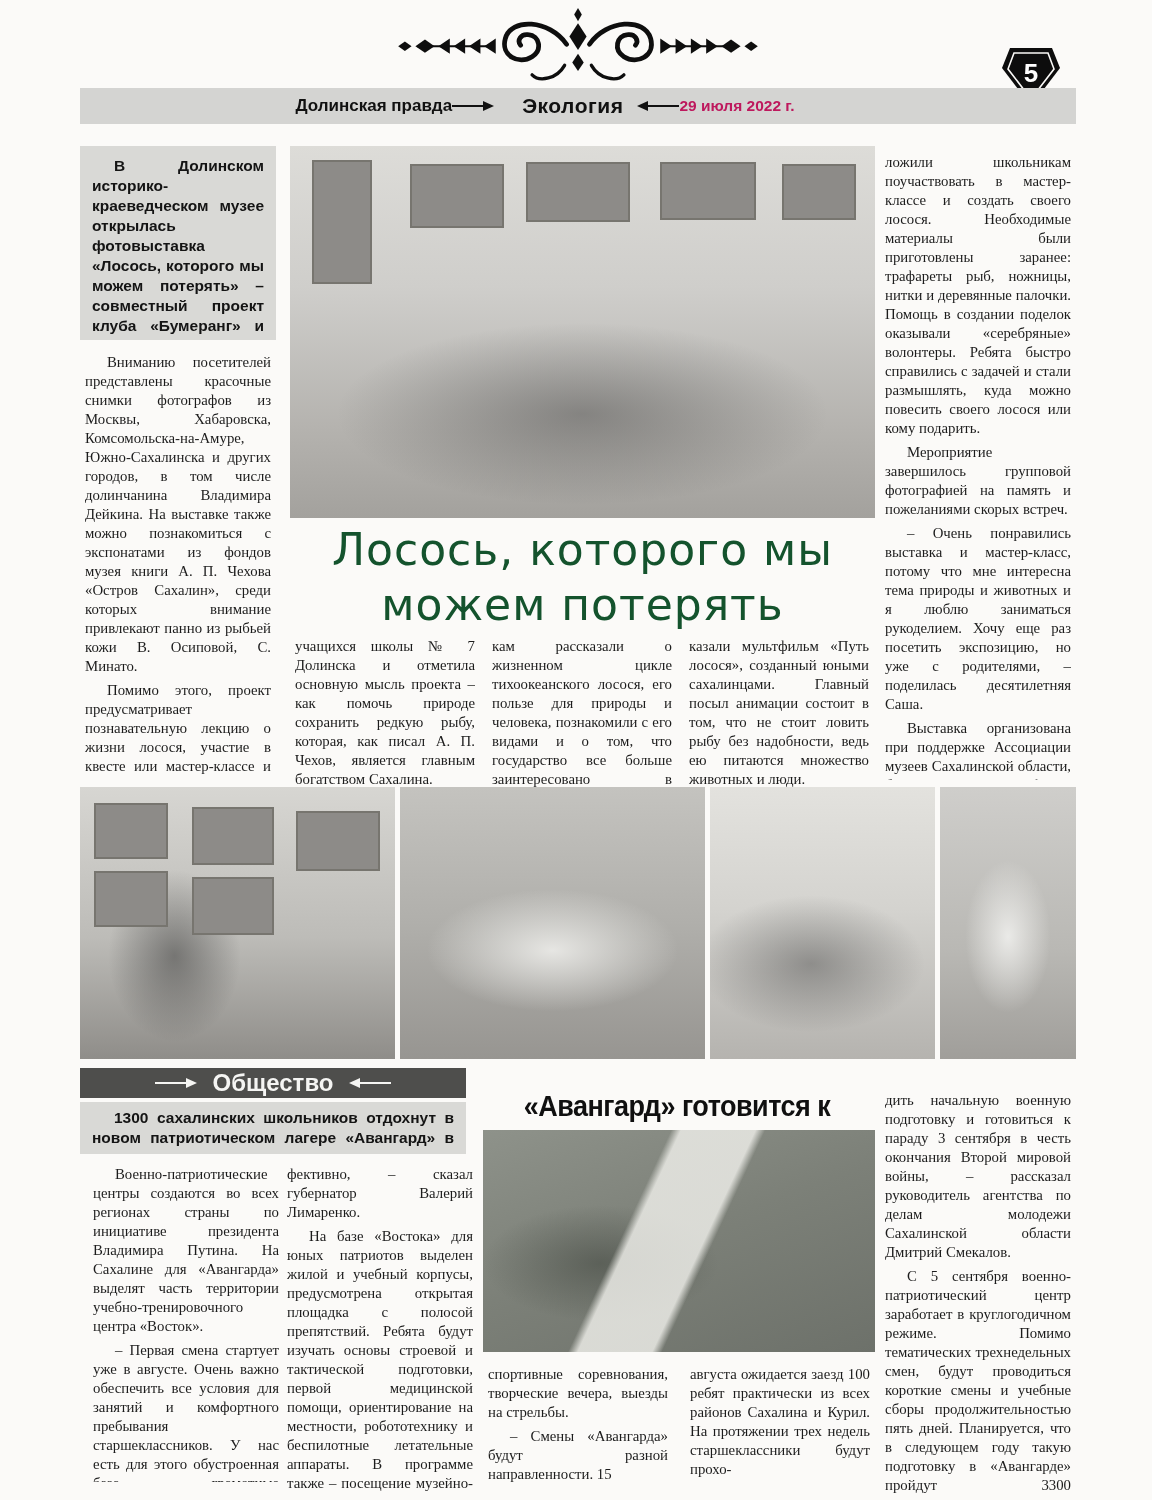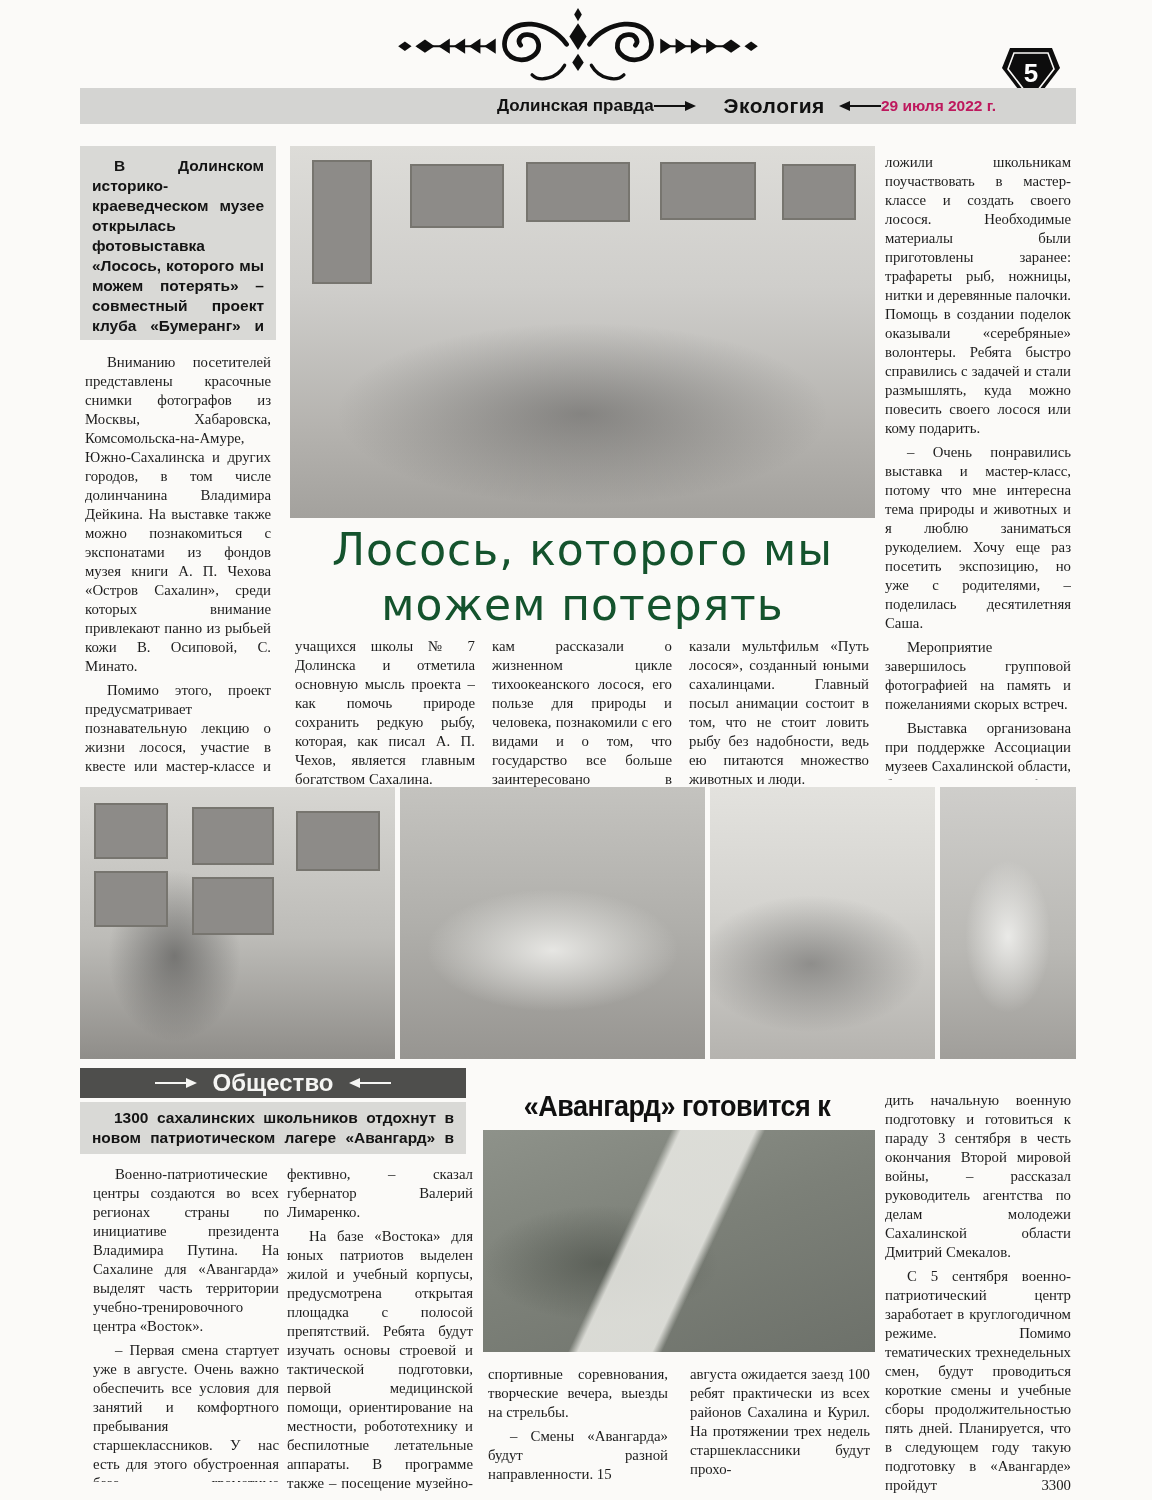--- a/index.html
+++ b/index.html
@@ -6,21 +6,21 @@
   .page{
     position:relative;width:1152px;height:1500px;margin:0 auto;
     background:#fbfaf8;overflow:hidden;
     font-family:"Liberation Serif",serif;color:#1a1a1a;
   }
   
   .ornament{position:absolute;left:388px;top:6px;}
   .page-badge{position:absolute;left:1000px;top:46px;}
   .header-bar{
     position:absolute;left:80px;top:88px;width:996px;height:36px;
-    background:#d4d4d2;display:flex;align-items:center;justify-content:flex-end;
+    background:#d4d4d2;display:flex;align-items:center;justify-content:center;
     padding:0;box-sizing:border-box;
   }
   .np-name{font-family:"Liberation Sans",sans-serif;font-weight:bold;font-size:17px;margin-left:14px;color:#111;}
   .np-date{font-family:"Liberation Sans",sans-serif;font-weight:bold;font-size:15.5px;margin-right:80px;color:#be185d;}
   .section-title{display:flex;align-items:center;gap:12px;color:#111;}
   .section-title .stxt{font-family:"Liberation Sans",sans-serif;font-weight:bold;font-size:21px;letter-spacing:.5px;margin-left:14px;}
   
   .abs{position:absolute;box-sizing:border-box;}
   .lead-box{
     background:#d9d9d6;font-family:"Liberation Sans",sans-serif;font-weight:bold;
@@ -148,22 +148,22 @@
   <div class="abs serif-col" style="left:487px;top:632px;width:190px;height:158px;overflow:hidden;">
     <p class="cont">кам рассказали о жизненном цикле тихоокеанского лосося, его пользе для природы и человека, познакомили с его видами и о том, что государство все больше заинтересовано в сохранении уникальной рыбы. Далее юным посетителям по-</p>
   </div>
   <div class="abs serif-col" style="left:684px;top:632px;width:190px;height:158px;overflow:hidden;">
     <p class="cont">казали мультфильм «Путь лосося», созданный юными сахалинцами. Главный посыл анимации состоит в том, что не стоит ловить рыбу без надобности, ведь ею питаются множество животных и люди.</p>
     <p>Организаторы также пред-</p>
   </div>
 
   <div class="abs serif-col" style="left:880px;top:148px;width:196px;height:632px;overflow:hidden;">
     <p class="cont">ложили школьникам поучаствовать в мастер-классе и создать своего лосося. Необходимые материалы были приготовлены заранее: трафареты рыб, ножницы, нитки и деревянные палочки. Помощь в создании поделок оказывали «серебряные» волонтеры. Ребята быстро справились с задачей и стали размышлять, куда можно повесить своего лосося или кому подарить.</p>
+    <p>Мероприятие завершилось групповой фотографией на память и пожеланиями скорых встреч.</p>
     <p>– Очень понравились выставка и мастер-класс, потому что мне интересна тема природы и животных и я люблю заниматься рукоделием. Хочу еще раз посетить экспозицию, но уже с родителями, – поделилась десятилетняя Саша.</p>
-    <p>Мероприятие завершилось групповой фотографией на память и пожеланиями скорых встреч.</p>
     <p>Выставка организована при поддержке Ассоциации музеев Сахалинской области, благотворительного фонда содействия образованию «Дар» и ассоциации сторонников сохранения лососевых видов рыб «Русский лосось».</p>
 
   </div>
 
   <div class="photo ph-a" style="left:80px;top:787px;width:315px;height:272px;">
     <div class="frame" style="left:14px;top:16px;width:70px;height:52px;"></div>
     <div class="frame" style="left:14px;top:84px;width:70px;height:52px;"></div>
     <div class="frame" style="left:112px;top:20px;width:78px;height:54px;"></div>
     <div class="frame" style="left:112px;top:90px;width:78px;height:54px;"></div>
     <div class="frame" style="left:216px;top:24px;width:80px;height:56px;"></div>

